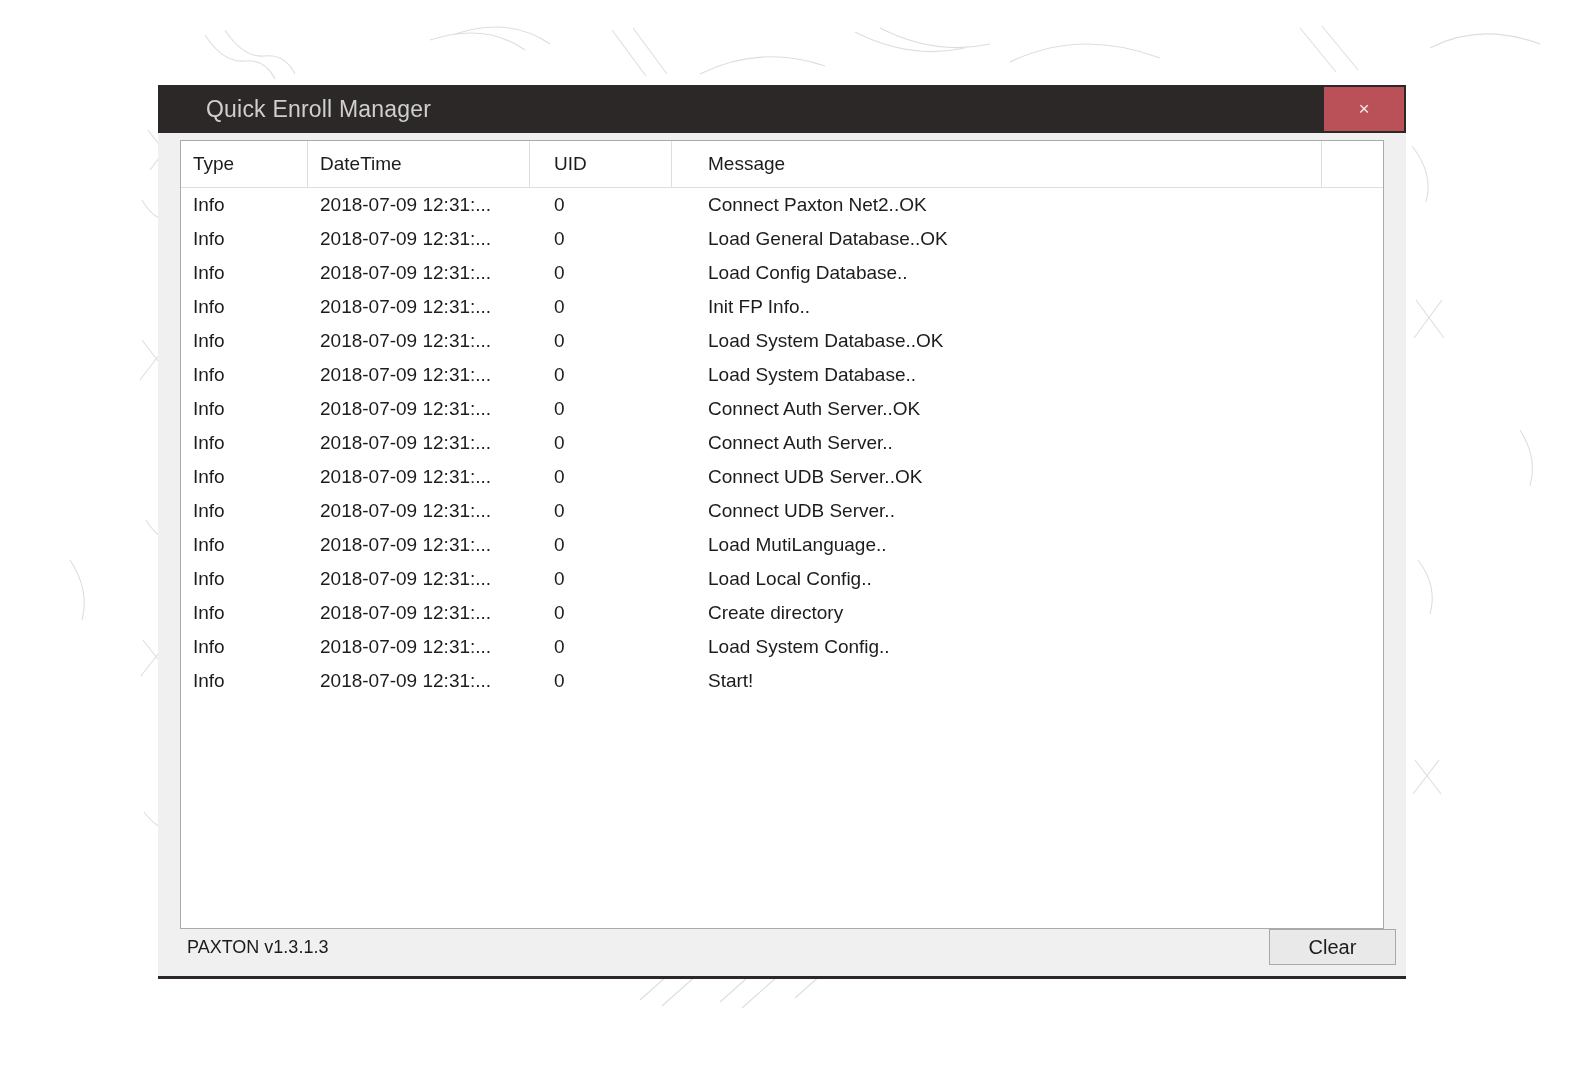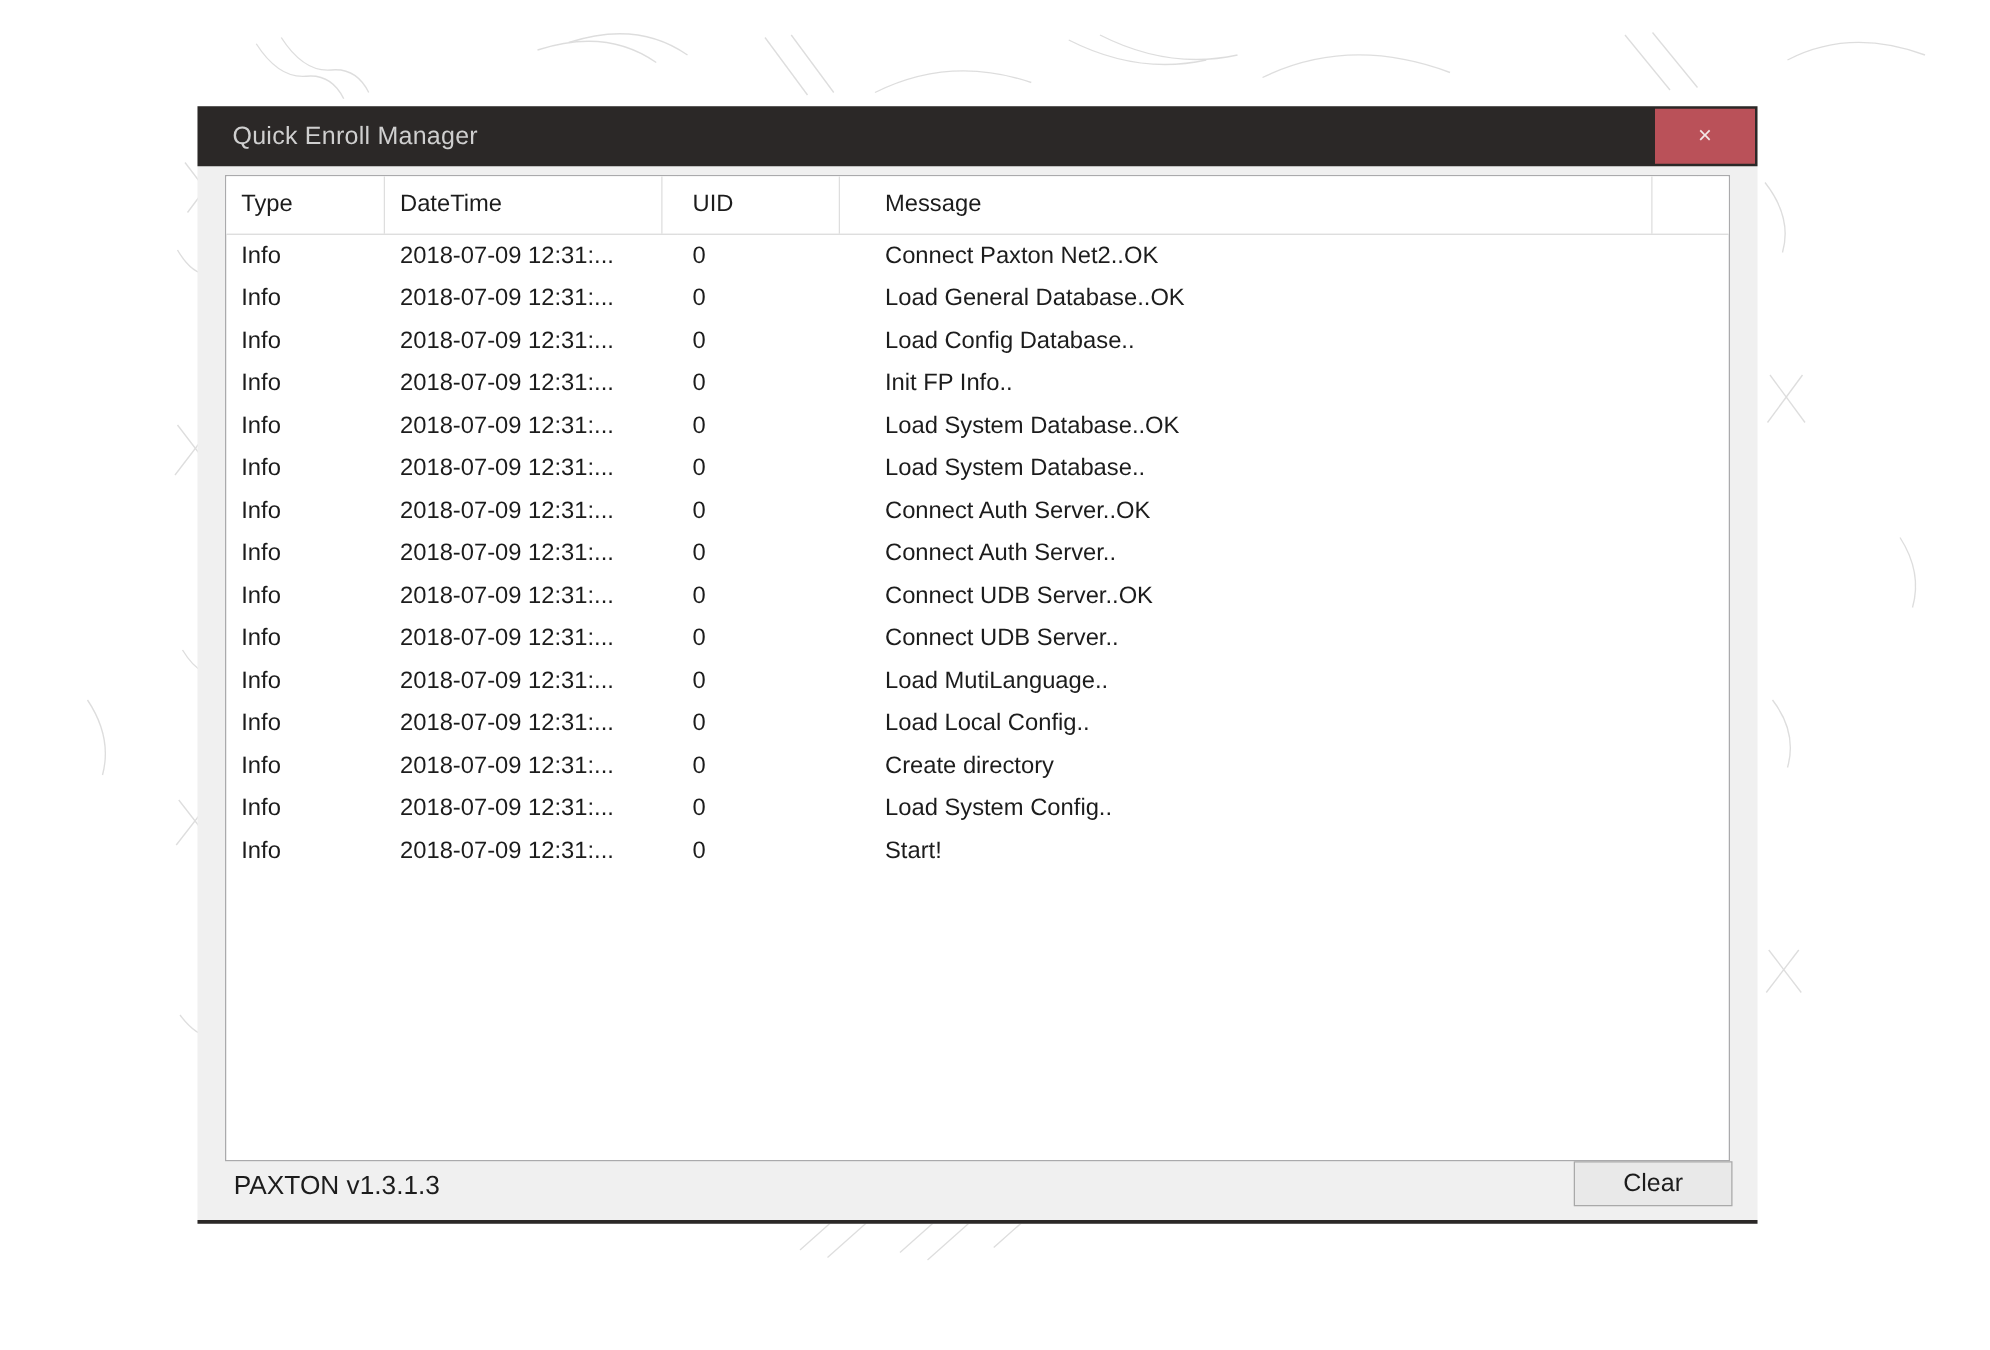--- a/index.html
+++ b/index.html
@@ -39,22 +39,22 @@
   #titlebar {
     position: relative;
     height: 48px;
     background: #2b2827;
     display: flex;
     align-items: center;
     justify-content: space-between;
   }
   #title-text {
     color: #cfcfcf;
-    font-size: 20px;
-    padding-left: 28px;
+    font-size: 23px;
+    padding-left: 48px;
     letter-spacing: 0.2px;
     white-space: nowrap;
   }
   #close-button {
     width: 80px;
     height: 44px;
     margin-right: 2px;
     margin-top: -1px;
     background: #ba5159;
     color: #f3e6e7;
@@ -128,27 +128,27 @@
     position: absolute;
     left: 0;
     right: 0;
     bottom: 3px;
     height: 46px;
   }
   #version-label {
     position: absolute;
     left: 29px;
     top: 10px;
-    font-size: 21px;
+    font-size: 18px;
     color: #1c1c1c;
     white-space: nowrap;
   }
   #clear-button {
     position: absolute;
-    right: 20px;
+    right: 10px;
     top: 2px;
     width: 127px;
     height: 36px;
     background: #e9e9e9;
     border: 1px solid #a9a9a9;
     box-sizing: border-box;
     font-size: 20px;
     color: #1c1c1c;
     line-height: 34px;
     text-align: center;

